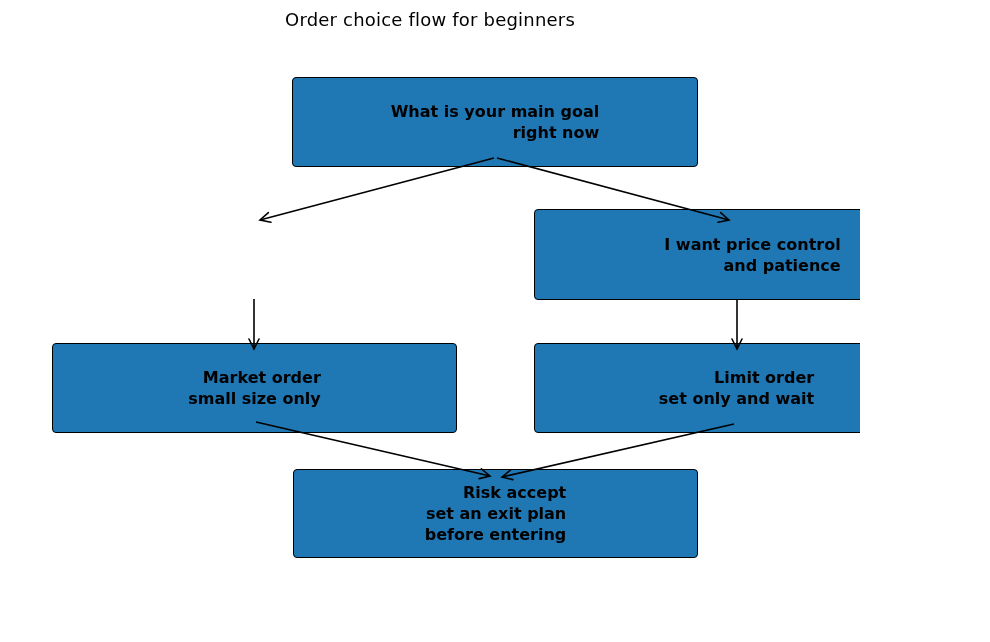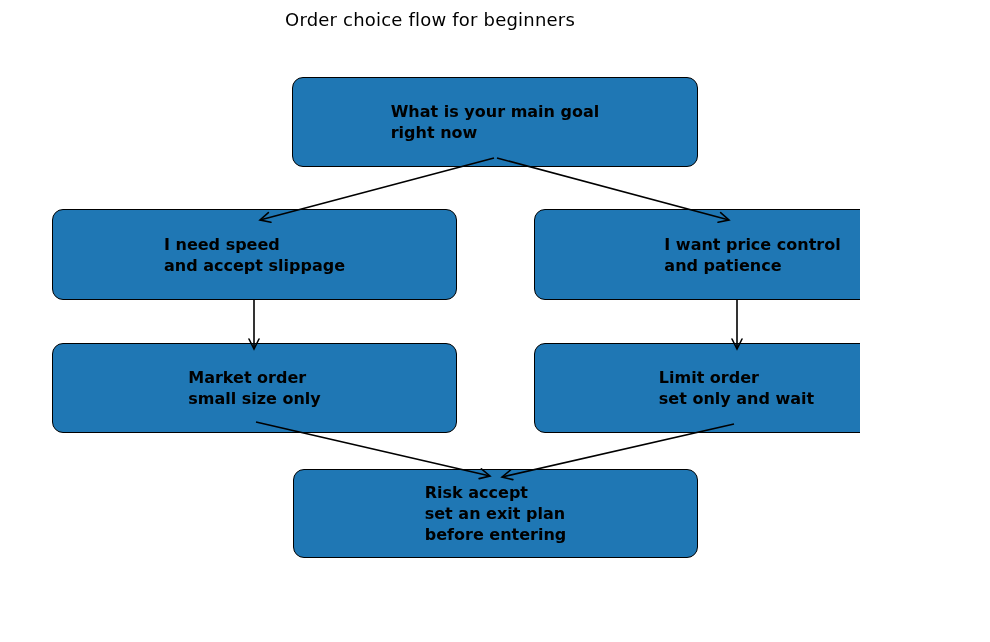--- a/index.html
+++ b/index.html
@@ -29,25 +29,25 @@
     text-align: center;
     font-size: 18px;
     font-weight: 400;
     color: var(--text);
     letter-spacing: 0.2px;
   }
   .node {
     position: absolute;
     background: var(--node-fill);
     border: 1.6px solid var(--node-border);
-    border-radius: 11px;
+    border-radius: 4px;
     display: flex;
     align-items: center;
     justify-content: center;
-    text-align: left;
+    text-align: right;
   }
   .node-label {
     white-space: pre-line;
     font-size: 16px;
     font-weight: 700;
     line-height: 21px;
     color: var(--text);
   }
   .node-goal    { left: 292px; top:  77px; width: 406px; height: 90px; }
   .node-speed   { left:  52px; top: 209px; width: 405px; height: 91px; }
@@ -80,24 +80,20 @@
 
 <div class="canvas">
 
   <div class="chart-title">Order choice flow for beginners</div>
 
   <div class="node node-goal">
     <span class="node-label">What is your main goal
 right now</span>
   </div>
 
-  <div class="node node-speed">
-    <span class="node-label">I need speed
-and accept slippage</span>
-  </div>
 
   <div class="node node-control">
     <span class="node-label">I want price control
 and patience</span>
   </div>
 
   <div class="node node-market">
     <span class="node-label">Market order
 small size only</span>
   </div>

